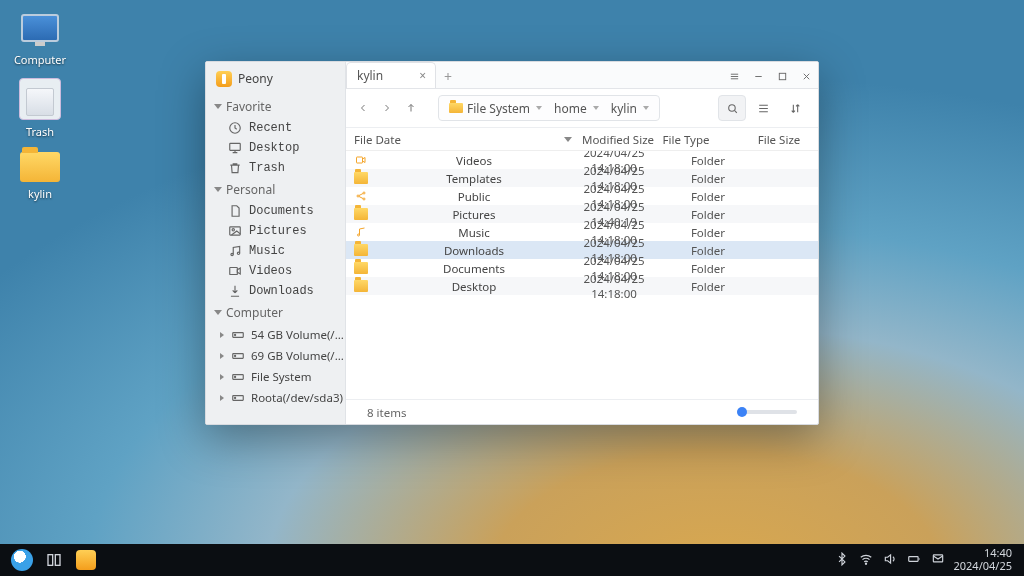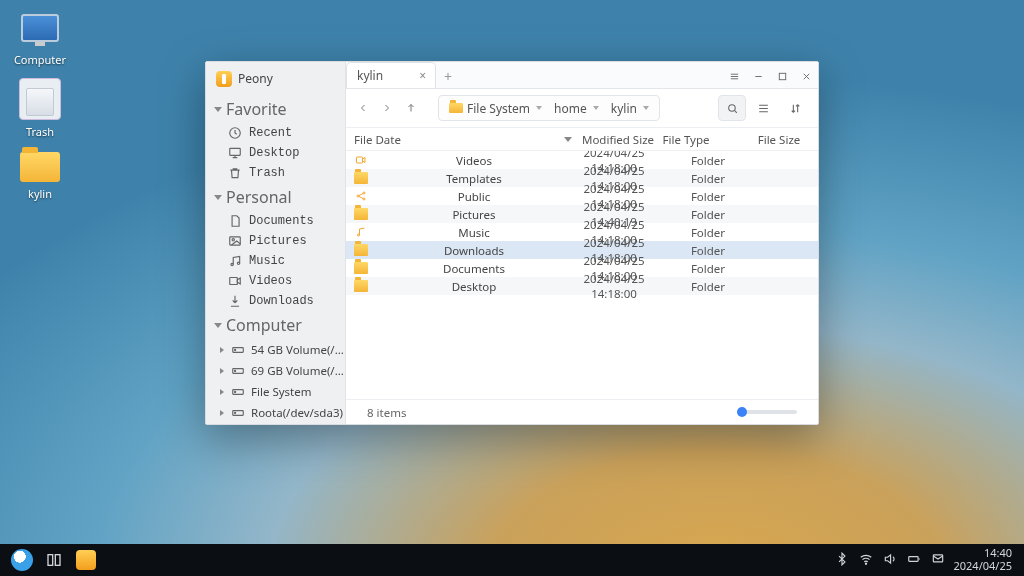--- a/index.html
+++ b/index.html
@@ -17,21 +17,21 @@
   .trash .glyph:before{content:"";display:block;width:26px;height:26px;margin:6px auto 0;background:linear-gradient(#f5f7fa,#d8dee6);border-radius:2px;border:1px solid #c3c9d1;}
   .folder-glyph{width:40px;height:30px;background:linear-gradient(#ffd866,#f4b537);border-radius:3px;position:relative;margin:4px auto 4px;}
   .folder-glyph:before{content:"";position:absolute;top:-5px;left:2px;width:16px;height:6px;background:#f4b537;border-radius:2px 2px 0 0;}
 
   
   .window{position:absolute;left:205px;top:61px;width:612px;height:362px;background:#fff;border-radius:2px;box-shadow:0 14px 45px rgba(0,0,0,.35);display:flex;overflow:hidden;border:1px solid #d8dbe0;text-align:center;}
   .sidebar{width:139px;background:#eef0f2;border-right:1px solid #e0e3e7;padding:6px 0 0 0;font-size:12px;color:#444;overflow:hidden;}
   .app-title{display:flex;align-items:center;gap:6px;padding:2px 10px 8px;}
   .app-title .logo{width:16px;height:16px;background:linear-gradient(#ffcf55,#f49e1c);border-radius:4px;position:relative;}
   .app-title .logo:after{content:"";position:absolute;inset:3px 6px;background:#fff;border-radius:1px;}
-  .section-hdr{display:flex;align-items:center;gap:4px;padding:3px 8px;color:#666;font-size:16px;}
+  .section-hdr{display:flex;align-items:center;gap:4px;padding:3px 8px;color:#666;font-size:12px;}
   .chev{display:inline-block;width:0;height:0;border-left:4px solid transparent;border-right:4px solid transparent;border-top:5px solid #888;}
   .sb-item{display:flex;align-items:center;gap:7px;padding:3px 8px 3px 22px;color:#444;white-space:nowrap;overflow:hidden;text-overflow:ellipsis;font-family:Liberation Mono, monospace;}
   .sb-sub{display:flex;align-items:center;gap:6px;padding:3px 4px 3px 14px;color:#444;white-space:nowrap;overflow:hidden;text-overflow:ellipsis;font-size:11.5px;}
   .sb-sub .exp{width:0;height:0;border-top:3px solid transparent;border-bottom:3px solid transparent;border-left:4px solid #888;margin-right:1px;}
   .ic{width:14px;height:14px;flex:0 0 14px;display:inline-flex;align-items:center;justify-content:center;color:#666;}
   .ic svg{width:14px;height:14px;}
 
   .main{flex:1;display:flex;flex-direction:column;}
   .tabbar{height:26px;display:flex;align-items:flex-end;border-bottom:1px solid #e3e5e9;background:#fafbfc;padding-left:0;}
   .tab{height:25px;border:1px solid #e0e2e6;border-bottom:none;border-radius:5px 5px 0 0;background:#fff;display:flex;align-items:center;gap:36px;padding:0 8px 0 10px;font-size:12px;color:#555;min-width:70px;}

